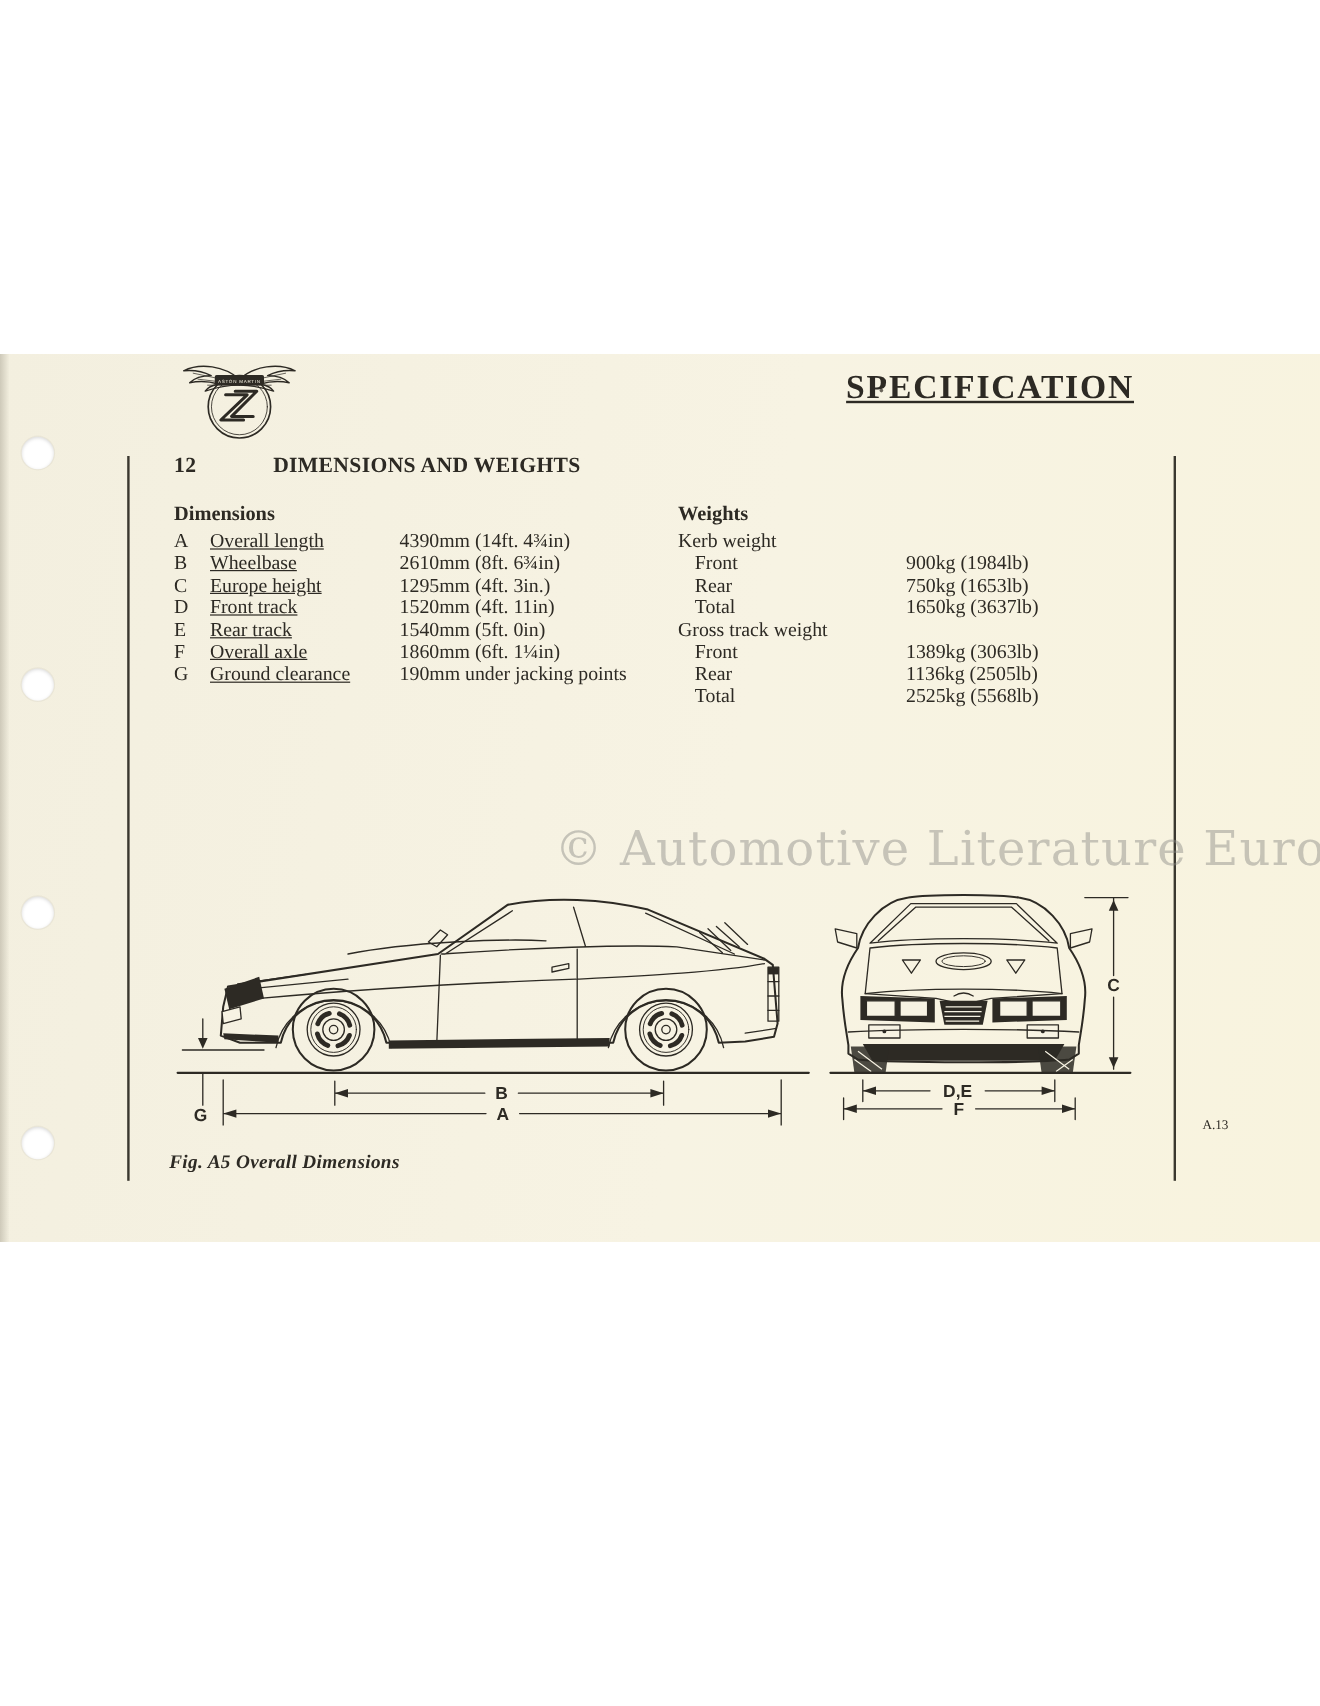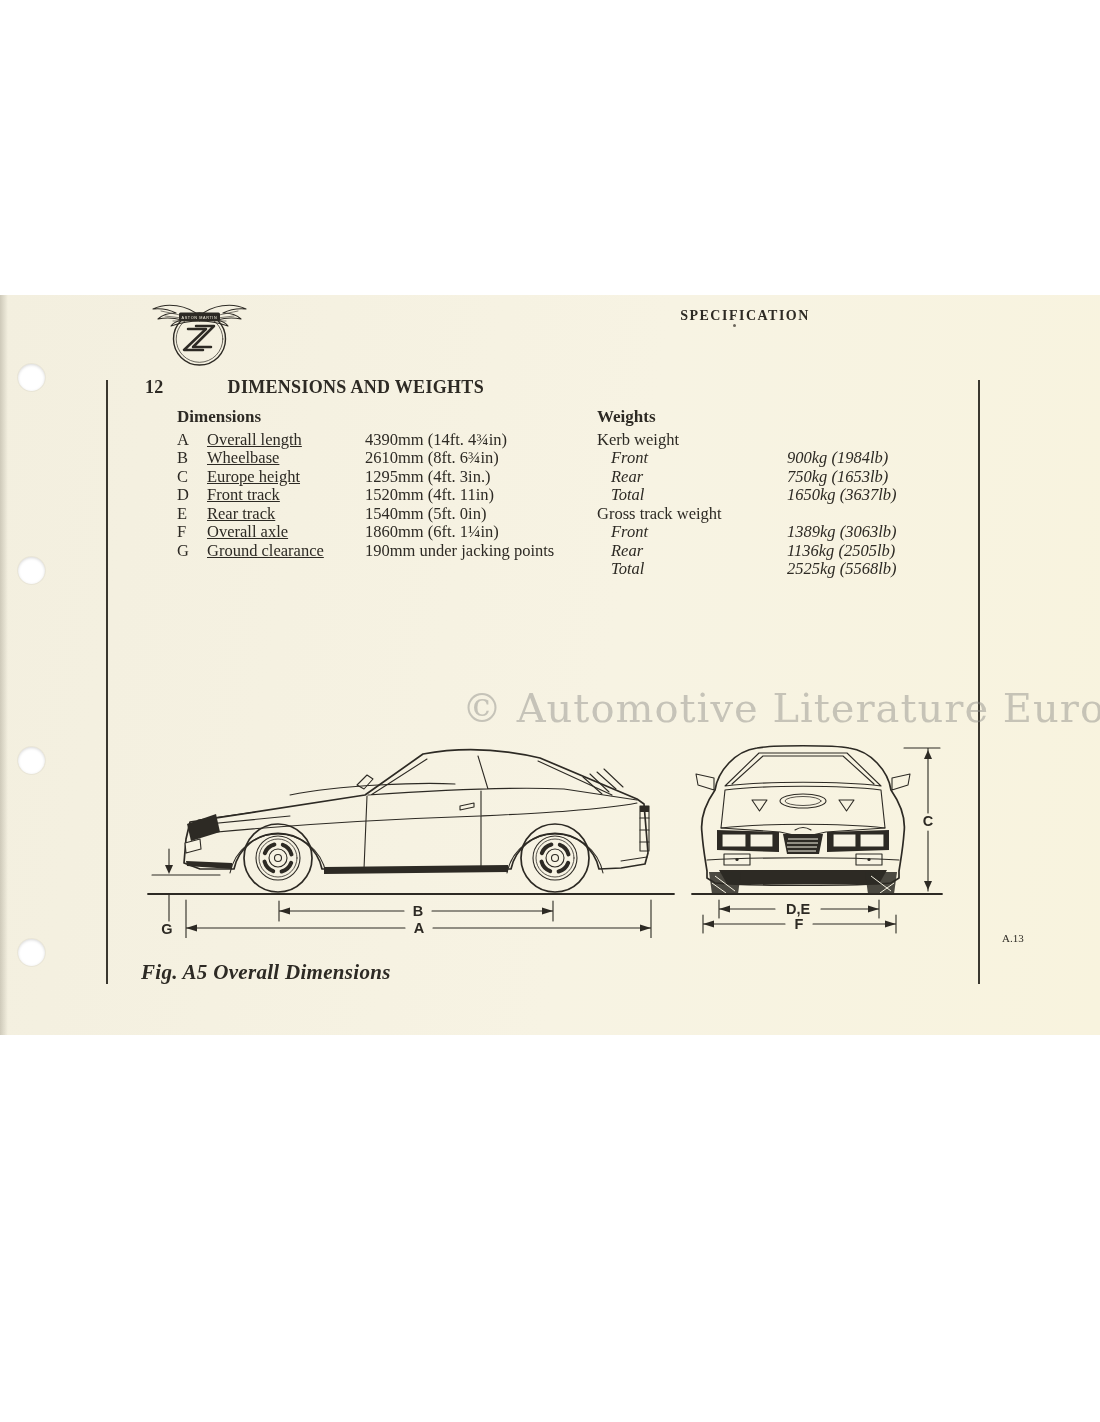--- a/index.html
+++ b/index.html
@@ -18,49 +18,49 @@
     background:linear-gradient(to right,rgba(110,104,88,0.28),rgba(110,104,88,0));
   }
   .punch-hole{
     position:absolute;width:27px;height:27px;border-radius:50%;
     background:#ffffff;left:18px;
     box-shadow:inset 0 1px 3px rgba(0,0,0,0.15),0 0 0 1px rgba(0,0,0,0.04);
   }
   .rule-v{position:absolute;width:2px;background:#3a372f;}
   .logo{position:absolute;left:147px;top:1px;width:105px;height:72px;}
   .spec-title{
-    position:absolute;left:545px;top:13px;width:400px;text-align:center;
-    font-size:14px;font-weight:bold;letter-spacing:1.5px;
+    position:absolute;left:545px;top:13px;width:400px;text-align:right;
+    font-size:28px;font-weight:bold;letter-spacing:1.5px;text-decoration:underline;
   }
   .speck{position:absolute;width:3px;height:3px;border-radius:50%;background:#6b665c;}
   .section-heading{
     position:absolute;left:145px;top:82px;font-size:18px;font-weight:bold;
     letter-spacing:0.3px;display:flex;gap:44px;
   }
   .section-heading .num{margin-right:20px;}
-  .col-block{position:absolute;top:113px;font-size:16.5px;line-height:18.5px;margin-left:32px;}
+  .col-block{position:absolute;top:124px;font-size:16.5px;line-height:18.5px;}
   .col-heading{font-size:17px;font-weight:bold;margin-bottom:4px;}
   .dims{left:145px;width:395px;}
   .dim-row{display:flex;}
   .dim-key{width:30px;flex:none;}
   .dim-label{width:158px;flex:none;text-decoration:underline;}
   .dim-value{width:197px;flex:none;text-align:justify;}
   .wts{left:565px;width:325px;}
   .wt-group-name{}
-  .wt-row{display:flex;font-style:italic;}
+  .wt-row{display:flex;}
   .wt-label{width:176px;flex:none;padding-left:14px;}
   .wt-value{width:135px;flex:none;}
   .watermark{
     position:absolute;left:462px;top:390px;font-size:40px;white-space:nowrap;
     font-family:"DejaVu Serif","Liberation Serif",serif;
     color:rgba(138,138,132,0.45);letter-spacing:1px;
   }
   .drawing{position:absolute;left:140px;top:438px;width:810px;height:205px;}
   .fig-caption{
-    position:absolute;left:141px;top:665px;font-size:21px;
+    position:absolute;left:141px;top:665px;font-size:16px;
     font-style:italic;font-weight:600;letter-spacing:0.3px;
   }
   .page-num{position:absolute;left:1002px;top:637px;font-size:11px;text-align:center;}
   svg .ln{stroke:#2d2a24;fill:none;stroke-linejoin:round;stroke-linecap:round;}
   svg .w1{stroke-width:1.1;}
   svg .w2{stroke-width:1.7;}
   svg .fill-ink{fill:#2d2a24;stroke:none;}
   svg .fill-paper{fill:#f7f3e3;}
   svg .dim-text{
     font-family:"Liberation Sans","DejaVu Sans",sans-serif;

